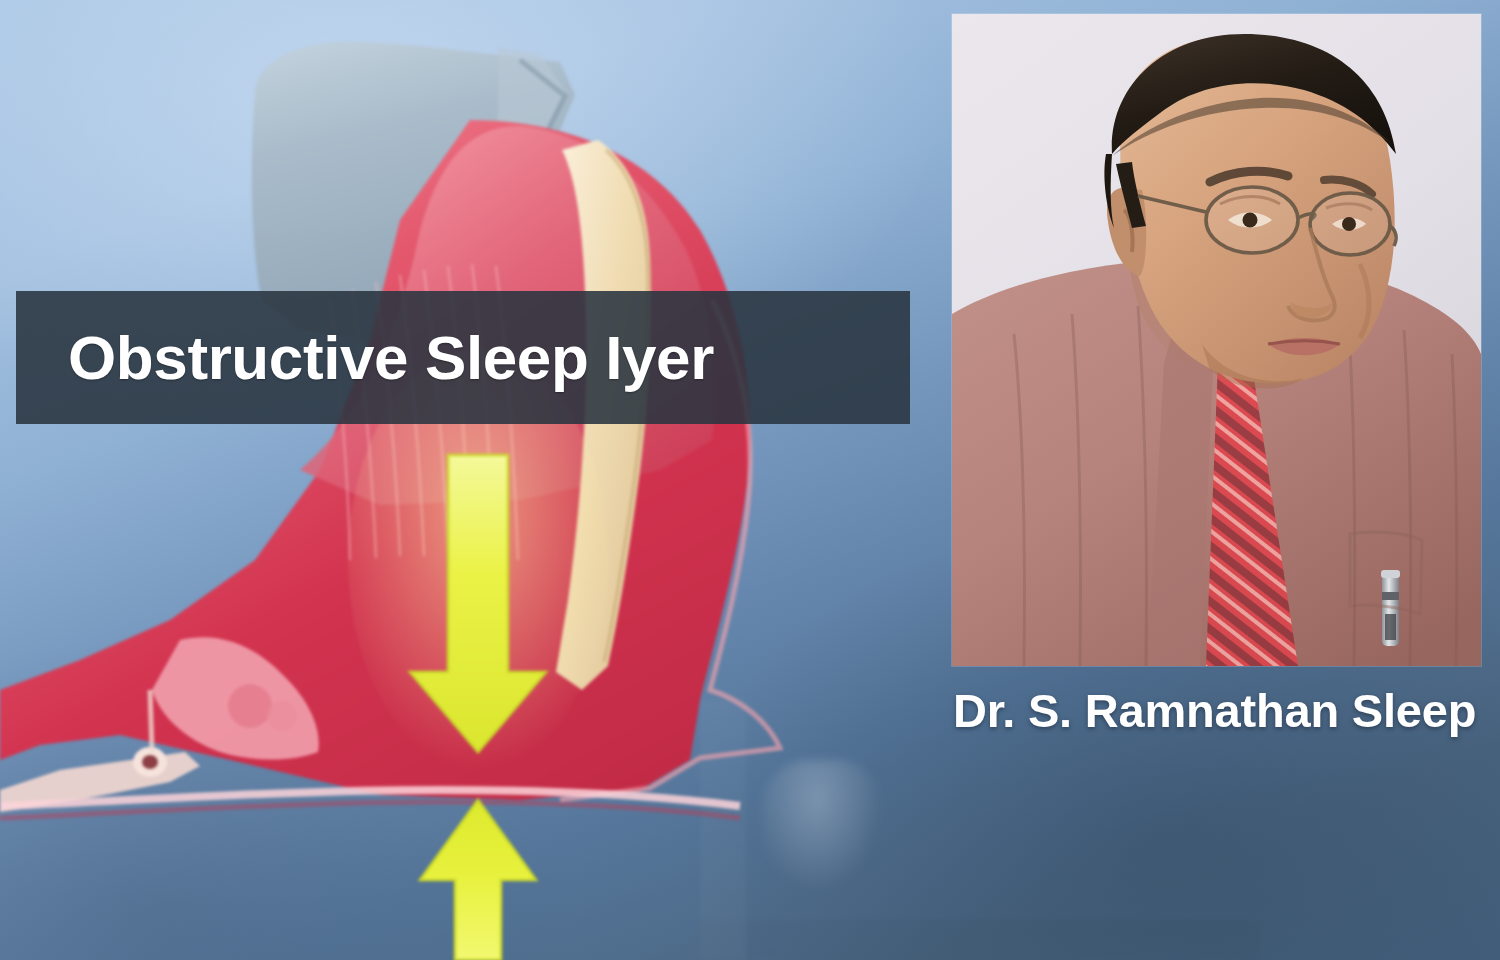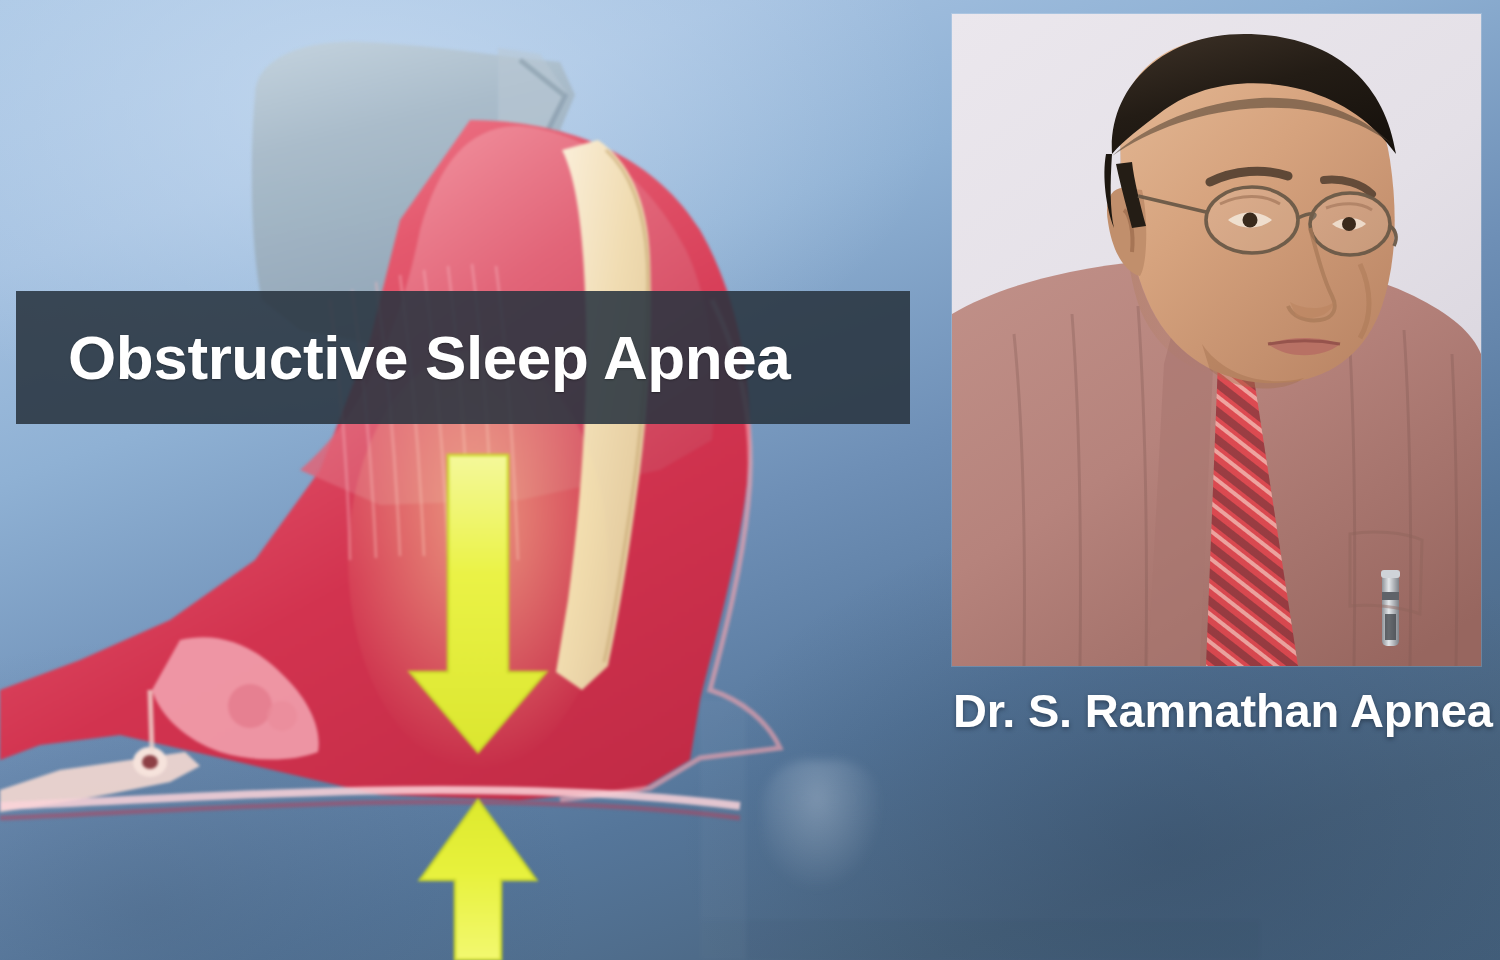--- a/index.html
+++ b/index.html
@@ -219,21 +219,21 @@
         <ellipse cx="478" cy="560" rx="130" ry="210" fill="url(#glowG)"></ellipse>
 
         <path d="M448,455 L508,455 L508,672 L546,672 L478,752 L410,672 L448,672 Z" fill="url(#arrowG)" stroke="#c9d62a" stroke-width="2.5"></path>
 
         <path d="M455,960 L455,880 L420,880 L478,800 L536,880 L501,880 L501,960 Z" fill="url(#arrowG2)" stroke="#c9d62a" stroke-width="2.5"></path>
       </g>
     </svg>
   </div>
 
   <div class="title-banner">
-    <span class="title-text">Obstructive Sleep Apnea</span>
+    <span class="title-text">Obstructive Sleep Iyer</span>
   </div>
 
   <div class="photo">
     <svg viewBox="0 0 529 652" preserveAspectRatio="none" aria-hidden="true">
       <defs>
         <linearGradient id="photoBg" x1="0" y1="0" x2="0.6" y2="1">
           <stop offset="0" stop-color="#ebe7ed"></stop>
           <stop offset="55%" stop-color="#e4e0e7"></stop>
           <stop offset="100%" stop-color="#d7d3dc"></stop>
         </linearGradient>
@@ -370,15 +370,15 @@
         <rect x="430" y="560" width="17" height="72" rx="5" fill="url(#penG)"></rect>
         <rect x="430" y="578" width="17" height="8" fill="#5f6369"></rect>
         <rect x="433" y="600" width="11" height="26" fill="#3c4046" opacity=".75"></rect>
         <rect x="429" y="556" width="19" height="8" rx="3" fill="#cfd3d8"></rect>
       </g>
 
       <path d="M398,520 C420,516 452,518 470,526 L468,600 C446,592 418,590 398,592 Z" fill="none" stroke="#8f635c" stroke-width="3" opacity=".45"></path>
     </svg>
   </div>
 
-  <div class="caption">Dr. S. Ramnathan Apnea</div>
+  <div class="caption">Dr. S. Ramnathan Sleep</div>
 
 </div>
 
 </body></html>

